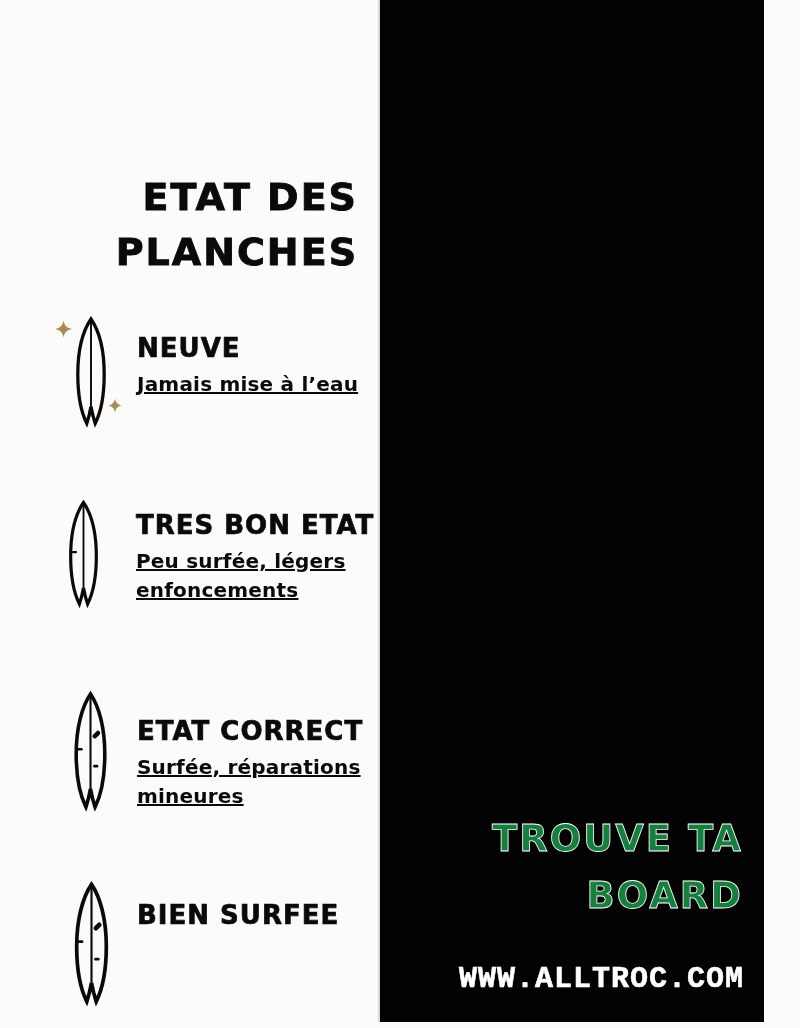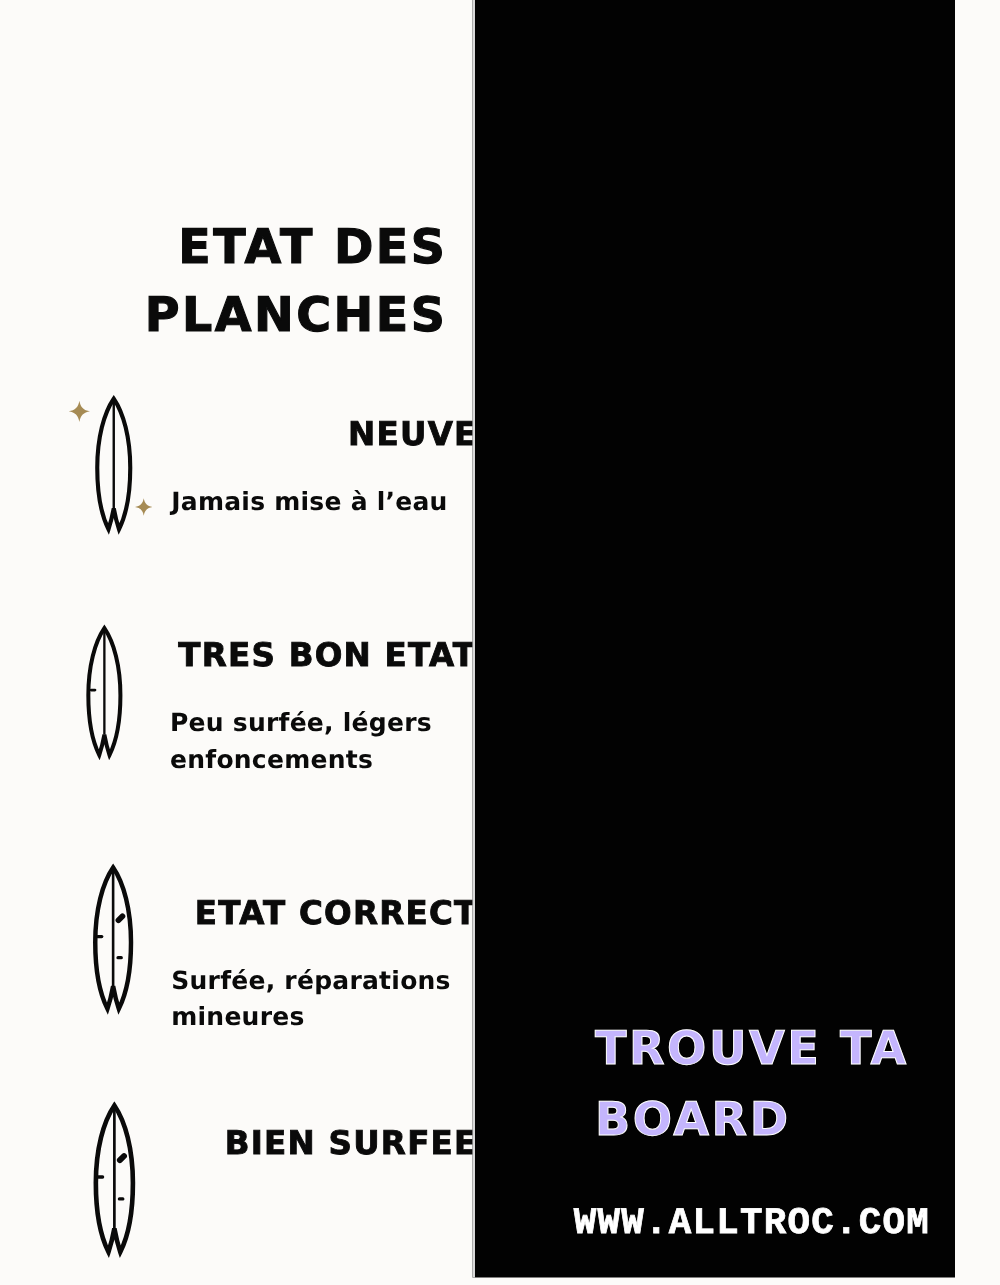--- a/index.html
+++ b/index.html
@@ -14,22 +14,22 @@
   }
   .abs { position:absolute; }
 
   
   .black-panel {
     position:absolute; left:378px; top:0; width:386px; height:1022px;
     background:#020202;
     border-left:2px solid #d9d9d9;
   }
   .panel-headline {
-    position:absolute; top:810px; right:37px;
-    text-align:left; color:#c4b5fd;
+    position:absolute; top:810px; right:21px;
+    text-align:right; color:#15803d;
     font-size:37px; font-weight:bold; line-height:57px;
     letter-spacing:2px;
     -webkit-text-stroke:0.8px #ffffff;
   }
   .panel-website {
     position:absolute; top:962px; right:20px;
     color:#ffffff; font-size:30px; font-weight:bold;
     letter-spacing:1px; white-space:nowrap;font-family:Liberation Mono, monospace;
     -webkit-text-stroke:0.6px #ffffff;
   }
@@ -39,27 +39,28 @@
     position:absolute; left:0; top:170px; width:358px;
     text-align:right;
     font-size:38px; font-weight:bold; line-height:55px;
     letter-spacing:2px;
     padding-left:20px;
     -webkit-text-stroke:0.9px #0A0A0A;
   }
   .cond-text { position:absolute; width:245px; }
   .cond-name {
     font-size:26px; font-weight:bold; line-height:30px;
-    letter-spacing:1px; white-space:nowrap;text-align:right;
+    letter-spacing:1px; white-space:nowrap;
     -webkit-text-stroke:0.7px #0A0A0A;
   }
   .cond-desc {
-    margin-top:24px; width:235px;
+    margin-top:7px; width:235px;
     font-size:20px; font-weight:bold; line-height:29px;
     letter-spacing:0.2px;
+    text-decoration:underline;
   }
   .text-1 { left:137px; top:333px; }
   .text-2 { left:136px; top:510px; }
   .text-3 { left:137px; top:716px; }
   .text-4 { left:137px; top:900px; }
 
   .board-svg { display:block; }
   .board-1 { left:73px;  top:312px; width:36px; height:122px; }
   .board-2 { left:66px;  top:492px; width:35px; height:126px; }
   .board-3 { left:71px;  top:689px; width:39px; height:127px; }

